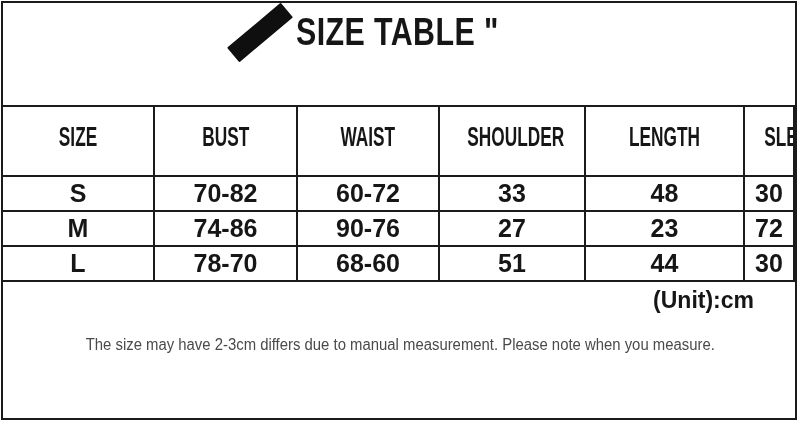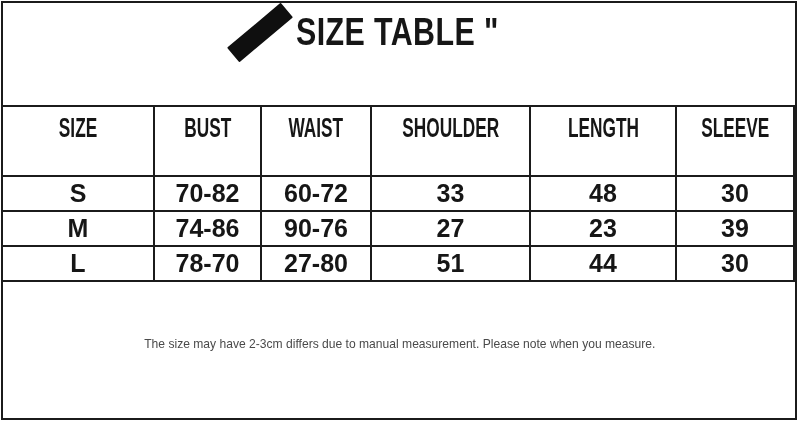--- a/index.html
+++ b/index.html
@@ -30,37 +30,37 @@
   
   table.size-table {
     position:absolute; left:1px; top:105px; width:794px;
     border-collapse:collapse; table-layout:fixed;
   }
   .size-table th, .size-table td {
     border:2px solid #1b1b1b; text-align:center; color:#161616;
     box-sizing:border-box; padding:0; overflow:hidden;
   }
   .size-table thead th {
-    height:70px; vertical-align:top; padding-top:7px;
+    height:70px; vertical-align:top; padding-top:16px;
     font-size:27px; font-weight:bold; line-height:1.05;
   }
   .size-table tbody td {
     height:35px; vertical-align:middle;
     font-size:25px; font-weight:bold; line-height:1;
   }
   .hdr { display:inline-block; transform:scaleX(0.64); transform-origin:center; white-space:nowrap; }
-  .c0{width:152px}.c1{width:107px}.c2{width:110px}.c3{width:159px}.c4{width:146px}
+  .c0{width:152px}.c1{width:143px}.c2{width:142px}.c3{width:146px}.c4{width:159px}
   
   .unit-label {
     position:absolute; top:287px; right:46px;
     font-size:23px; font-weight:bold; color:#161616; white-space:nowrap;
   }
   .note {
     position:absolute; top:336px; left:0; width:100%; text-align:center;
-    font-size:13px; color:#4a4a4a;
+    font-size:16px; color:#4a4a4a;
   }
   .note span { display:inline-block; transform:scaleX(0.93); transform-origin:center; white-space:nowrap; }
 </style>
 </head>
 <body>
 
 <div class="canvas">
   <div class="frame"></div>
 
   <div class="title-row">
@@ -89,30 +89,31 @@
         <td>33</td>
         <td>48</td>
         <td>30</td>
       </tr>
       <tr>
         <td>M</td>
         <td>74-86</td>
         <td>90-76</td>
         <td>27</td>
         <td>23</td>
-        <td>39</td>
+        <td>72</td>
       </tr>
       <tr>
         <td>L</td>
         <td>78-70</td>
-        <td>27-80</td>
+        <td>68-60</td>
         <td>51</td>
         <td>44</td>
         <td>30</td>
       </tr>
     </tbody>
   </table>
 
+  <div class="unit-label">(Unit):cm</div>
 
   <div class="note">
     <span>The size may have 2-3cm differs due to manual measurement. Please note when you measure.</span>
   </div>
 </div>
 
 </body></html>

